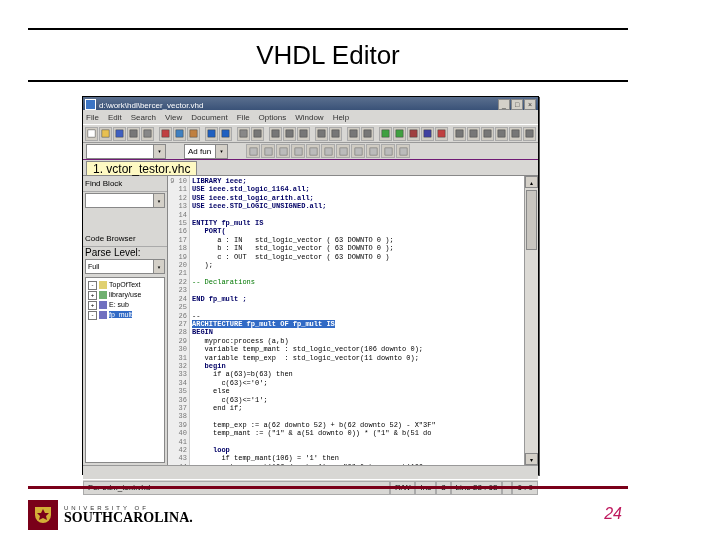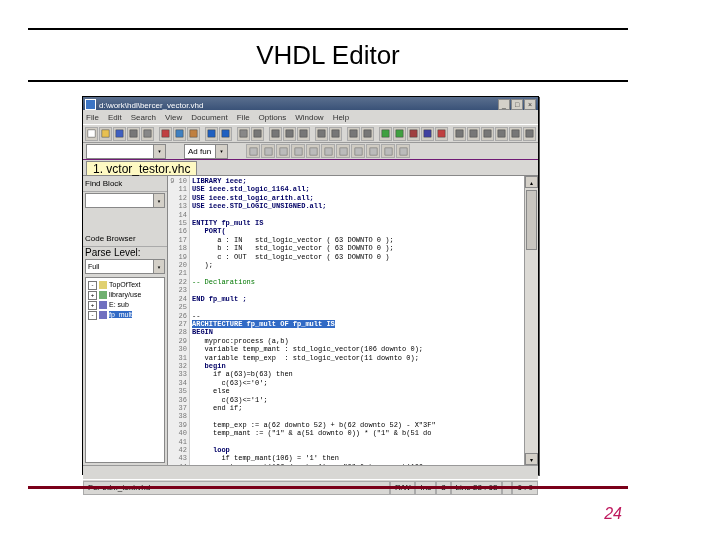--- a/index.html
+++ b/index.html
@@ -430,14 +430,26 @@
         <div class="cell" style="flex: 0 0 auto;">R/W</div>
         <div class="cell" style="flex: 0 0 auto;">Ins</div>
         <div class="cell" style="flex: 0 0 auto;">8</div>
         <div class="cell" style="flex: 0 0 auto;">Line 28 : 63</div>
         <div class="cell" style="flex: 0 0 auto;"></div>
         <div class="cell" style="flex: 0 0 auto;">6 : 0</div>
       </div>
   </div>
 
   <div class="footer-rule"></div>
+  <div class="logo">
+    <div class="logobox">
+      <svg viewBox="0 0 24 24">
+          <path fill="#d4af37" d="M4 4 h16 v8 a8 8 0 0 1 -8 8 a8 8 0 0 1 -8 -8 z"></path>
+          <path fill="#7a0019" d="M12 6 l2 4 l4 0 l-3 3 l1 4 l-4 -2 l-4 2 l1 -4 l-3 -3 l4 0 z"></path>
+        </svg>
+    </div>
+    <div class="logotext">
+      <span class="u">UNIVERSITY OF</span>
+      <span class="sc">SOUTHCAROLINA.</span>
+    </div>
+  </div>
   <div class="pnum">24</div>
 </div>
 
 </body></html>

